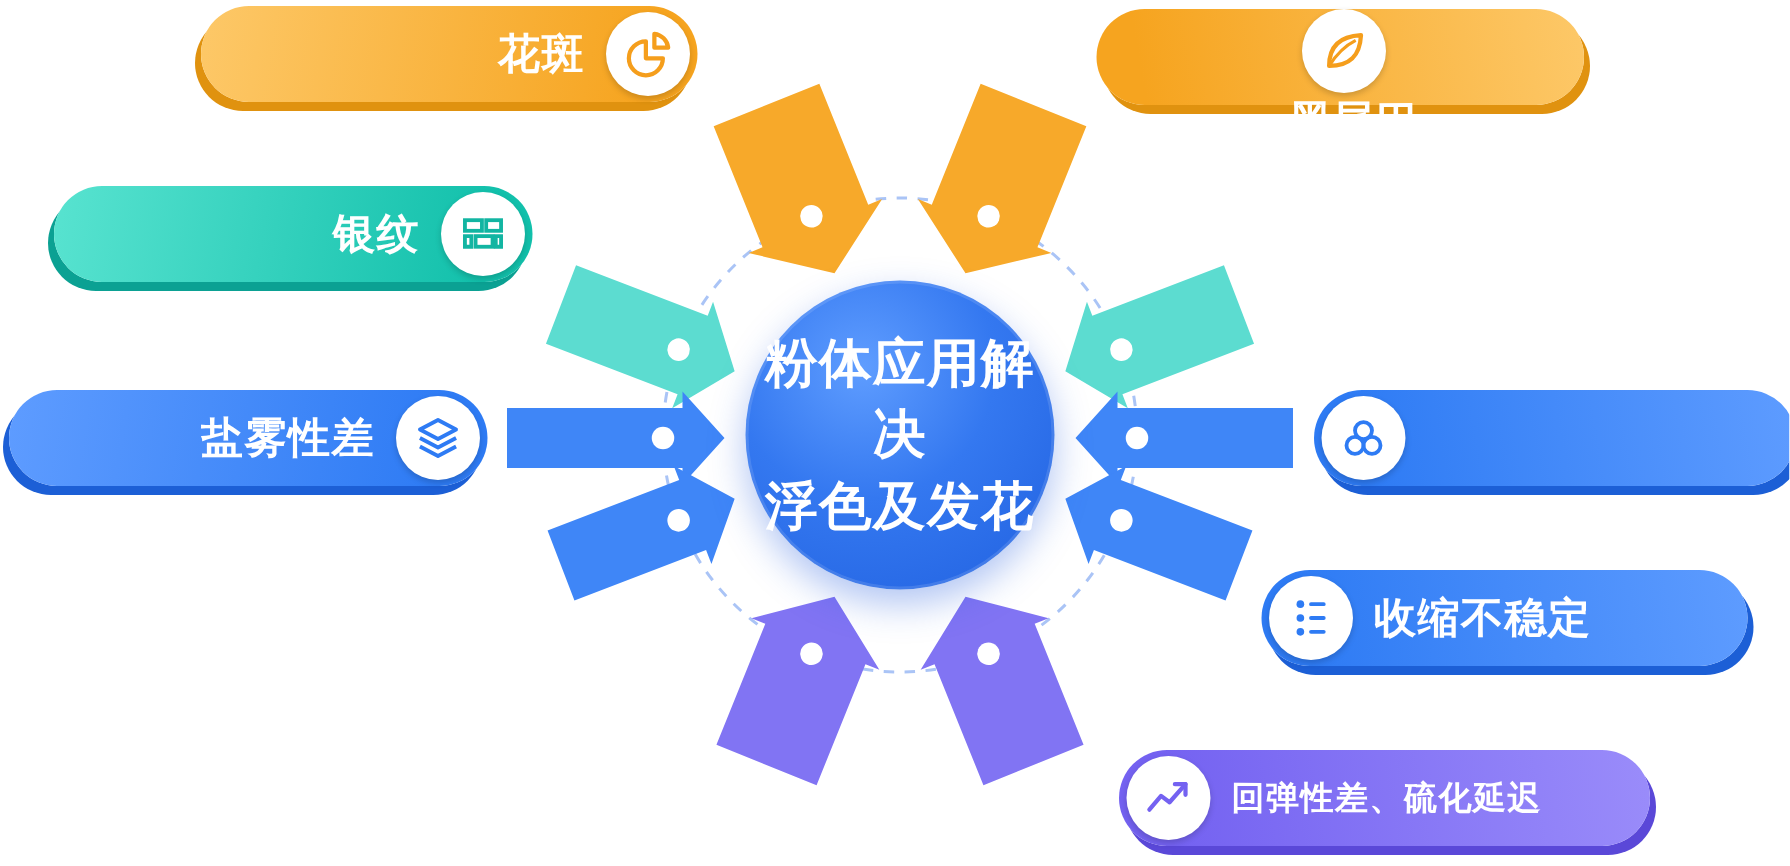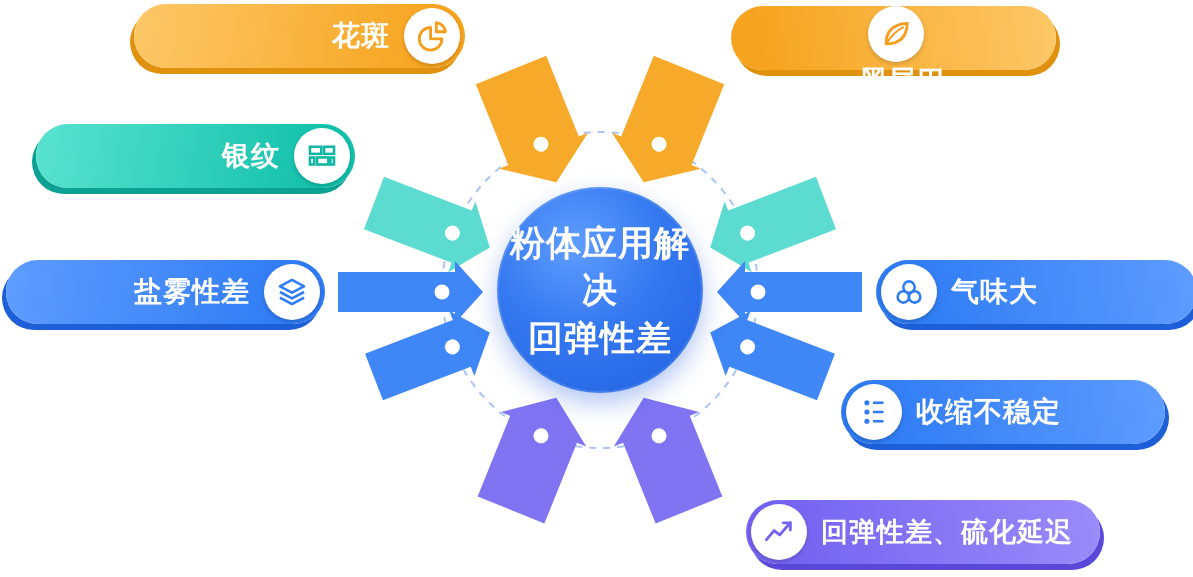--- a/index.html
+++ b/index.html
@@ -46,21 +46,21 @@
 
   .p1{left:134px;top:4px;width:326px;}
   .p2{left:731px;top:6px;width:320px;}
   .p3{left:36px;top:124px;width:314px;}
   .p4{left:836px;top:130px;width:324px;}
   .p5{left:6px;top:260px;width:314px;}
   .p6{left:876px;top:260px;width:316px;}
   .p7{left:31px;top:379px;width:319px;}
   .p8{left:841px;top:380px;width:319px;}
   .p9{left:126px;top:499px;width:335px;}
-  .p10{left:746px;top:500px;width:349px;font-size:27px;}
+  .p10{left:746px;top:500px;width:349px;font-size:22px;}
 
   .center{
     position:absolute;left:497px;top:187px;width:206px;height:206px;border-radius:50%;
     background:radial-gradient(circle at 38% 28%, #5f9dff 0%, #3478f0 45%, #2161e0 100%);
     box-shadow:0 10px 24px rgba(32,90,220,.35), inset 0 0 0 2px rgba(255,255,255,.12);
     display:flex;align-items:center;justify-content:center;text-align:center;
   }
   .center .ctext{color:#ffffff;font-weight:bold;font-size:35px;line-height:1.35;letter-spacing:1px;}
 </style>
 </head>
@@ -164,21 +164,20 @@
 
 
   <div class="pill right blue p6">
     <span class="icon-circle">
       <svg viewBox="0 0 24 24" fill="none" stroke="currentColor" stroke-width="1.8">
         <circle cx="12" cy="8.5" r="4"></circle>
         <circle cx="8" cy="15.5" r="4"></circle>
         <circle cx="16" cy="15.5" r="4"></circle>
       </svg>
     </span>
-    <span class="label">气味大</span>
   </div>
 
   <div class="pill right blue p8">
     <span class="icon-circle">
       <svg viewBox="0 0 24 24" fill="none" stroke="currentColor" stroke-width="1.8" stroke-linecap="round">
         <circle cx="7" cy="5.5" r="1.8" fill="currentColor" stroke="none"></circle>
         <circle cx="7" cy="12" r="1.8" fill="currentColor" stroke="none"></circle>
         <circle cx="7" cy="18.5" r="1.8" fill="currentColor" stroke="none"></circle>
         <path d="M12 5.5 h6 M12 12 h6 M12 18.5 h6"></path>
       </svg>
@@ -192,17 +191,17 @@
         <path d="M3 17.5 L8.5 11 L12.5 14 L20 5.5"></path>
         <path d="M15 5.5 H20 V10.5"></path>
       </svg>
     </span>
     <span class="label">回弹性差、硫化延迟</span>
   </div>
 
   <div class="center">
     <div class="ctext">
       <div>粉体应用解决</div>
-      <div>回弹性差</div>
+      <div>浮色及发花</div>
     </div>
   </div>
 
 </div>
 
 </body></html>

